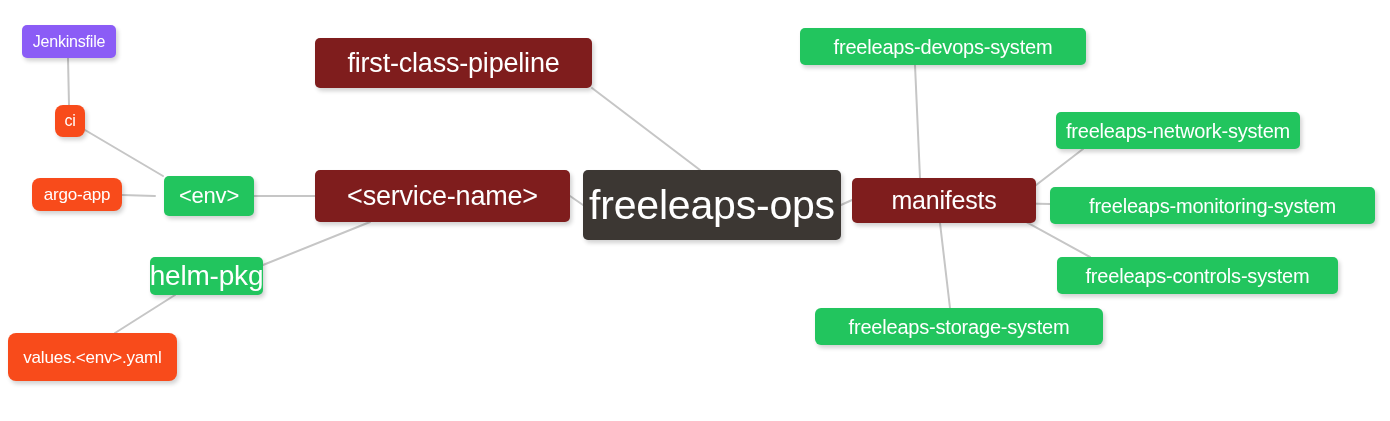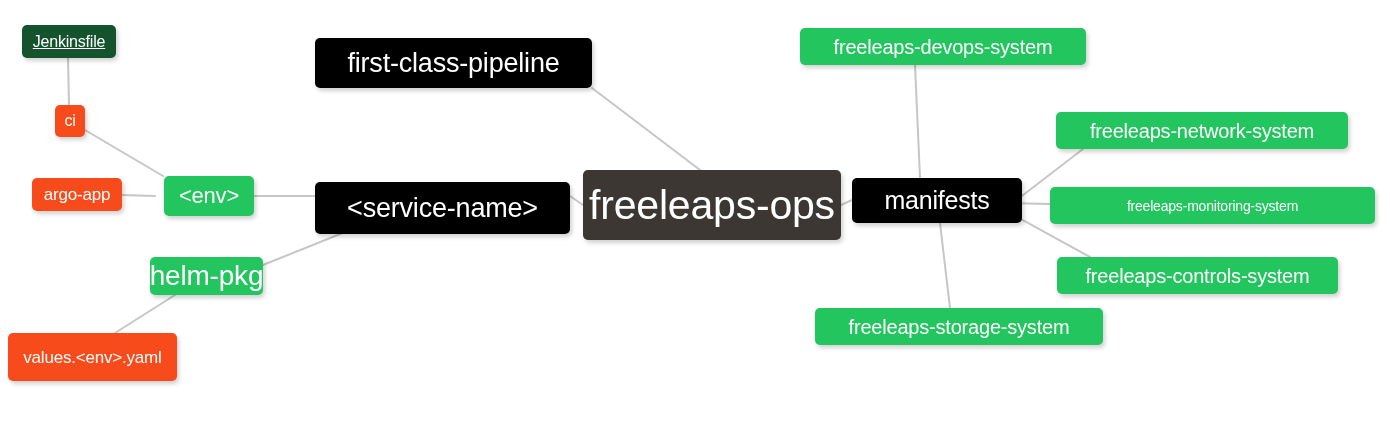--- a/index.html
+++ b/index.html
@@ -35,24 +35,24 @@
     justify-content: center;
     color: #ffffff;
     border-radius: 5px;
     white-space: nowrap;
     box-shadow: 2px 3px 4px rgba(0,0,0,0.18);
     line-height: 1;
     letter-spacing: -0.2px;
     z-index: 2;
   }
   .node-root   { background: #3c3733; }
-  .node-blue   { background: #000000; }
+  .node-blue   { background: #7f1d1d; }
   .node-green  { background: #22c55e; }
-  .node-orange { background: #14532d; text-decoration: underline; }
-  .node-red    { background: #f84b1b; }
+  .node-orange { background: #8b5cf6; }
+  .node-red    { background: #f84b1b; border-radius: 8px; }
 </style>
 </head>
 <body>
 
 <div id="mindmap">
 
   <svg id="edge-layer" width="1390" height="421" viewBox="0 0 1390 421" xmlns="http://www.w3.org/2000/svg">
       <line x1="583" y1="205" x2="570" y2="196" stroke="#c6c6c6" stroke-width="2" stroke-linecap="round"></line>
       <line x1="592" y1="88" x2="700" y2="170" stroke="#c6c6c6" stroke-width="2" stroke-linecap="round"></line>
       <line x1="841" y1="205" x2="852" y2="200" stroke="#c6c6c6" stroke-width="2" stroke-linecap="round"></line>
@@ -64,29 +64,29 @@
       <line x1="175" y1="295" x2="115" y2="333" stroke="#c6c6c6" stroke-width="2" stroke-linecap="round"></line>
       <line x1="920" y1="178" x2="915" y2="65" stroke="#c6c6c6" stroke-width="2" stroke-linecap="round"></line>
       <line x1="1010" y1="205" x2="1083" y2="149" stroke="#c6c6c6" stroke-width="2" stroke-linecap="round"></line>
       <line x1="1010" y1="203" x2="1050" y2="204" stroke="#c6c6c6" stroke-width="2" stroke-linecap="round"></line>
       <line x1="1010" y1="213" x2="1090" y2="257" stroke="#c6c6c6" stroke-width="2" stroke-linecap="round"></line>
       <line x1="940" y1="223" x2="950" y2="308" stroke="#c6c6c6" stroke-width="2" stroke-linecap="round"></line>
     </svg>
 
   <div id="node-layer">
       <div class="node node-root" style="left: 583px; top: 170px; width: 258px; height: 70px; font-size: 41px;">freeleaps-ops</div>
-      <div class="node node-blue" style="left: 315px; top: 170px; width: 255px; height: 52px; font-size: 27px; margin-top: 12px;">&lt;service-name&gt;</div>
+      <div class="node node-blue" style="left: 315px; top: 170px; width: 255px; height: 52px; font-size: 27px;">&lt;service-name&gt;</div>
       <div class="node node-blue" style="left: 315px; top: 38px; width: 277px; height: 50px; font-size: 27px;">first-class-pipeline</div>
-      <div class="node node-blue" style="left: 852px; top: 178px; width: 170px; height: 45px; font-size: 25px;">manifests</div>
+      <div class="node node-blue" style="left: 852px; top: 178px; width: 184px; height: 45px; font-size: 25px;">manifests</div>
       <div class="node node-green" style="left: 164px; top: 176px; width: 90px; height: 40px; font-size: 22px;">&lt;env&gt;</div>
       <div class="node node-green" style="left: 150px; top: 257px; width: 113px; height: 38px; font-size: 28px;">helm-pkg</div>
       <div class="node node-green" style="left: 800px; top: 28px; width: 286px; height: 37px; font-size: 20px;">freeleaps-devops-system</div>
-      <div class="node node-green" style="left: 1056px; top: 112px; width: 292px; height: 37px; font-size: 20px;">freeleaps-network-system</div>
-      <div class="node node-green" style="left: 1050px; top: 187px; width: 325px; height: 37px; font-size: 14px;">freeleaps-monitoring-system</div>
+      <div class="node node-green" style="left: 1056px; top: 112px; width: 244px; height: 37px; font-size: 20px;">freeleaps-network-system</div>
+      <div class="node node-green" style="left: 1050px; top: 187px; width: 325px; height: 37px; font-size: 20px;">freeleaps-monitoring-system</div>
       <div class="node node-green" style="left: 1057px; top: 257px; width: 281px; height: 37px; font-size: 20px;">freeleaps-controls-system</div>
-      <div class="node node-green" style="left: 815px; top: 308px; width: 288px; height: 37px; font-size: 20px;">freeleaps-storage-system</div>
+      <div class="node node-green" style="left: 815px; top: 308px; width: 288px; height: 37px; font-size: 20px; border-radius: 6px;">freeleaps-storage-system</div>
       <div class="node node-orange" style="left: 22px; top: 25px; width: 94px; height: 33px; font-size: 16px;">Jenkinsfile</div>
       <div class="node node-red" style="left: 55px; top: 105px; width: 30px; height: 32px; font-size: 16px;">ci</div>
       <div class="node node-red" style="left: 32px; top: 178px; width: 90px; height: 33px; font-size: 17px;">argo-app</div>
       <div class="node node-red" style="left: 8px; top: 333px; width: 169px; height: 48px; font-size: 17px;">values.&lt;env&gt;.yaml</div>
     </div>
 
 </div>
 
 </body></html>

